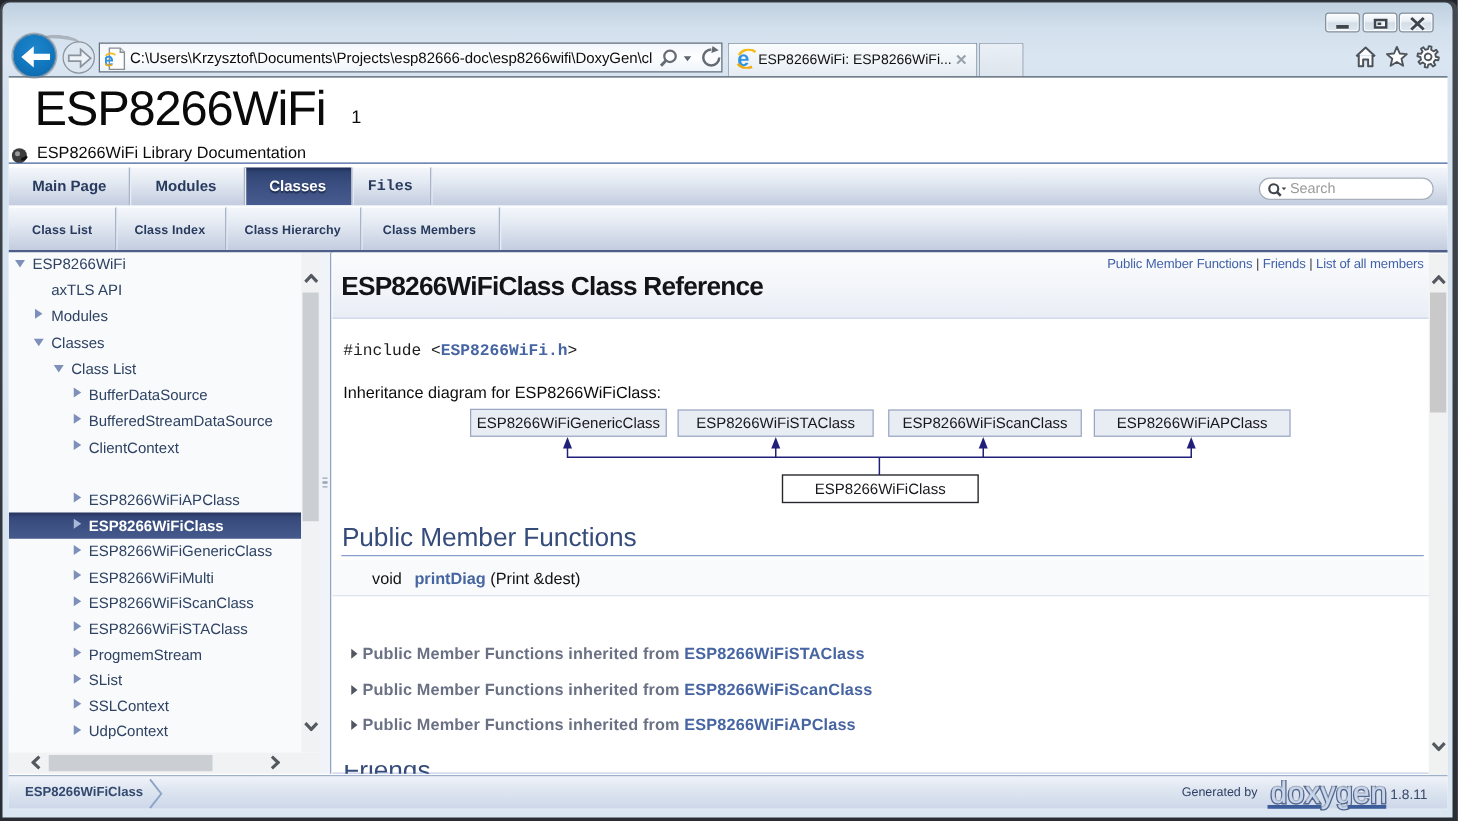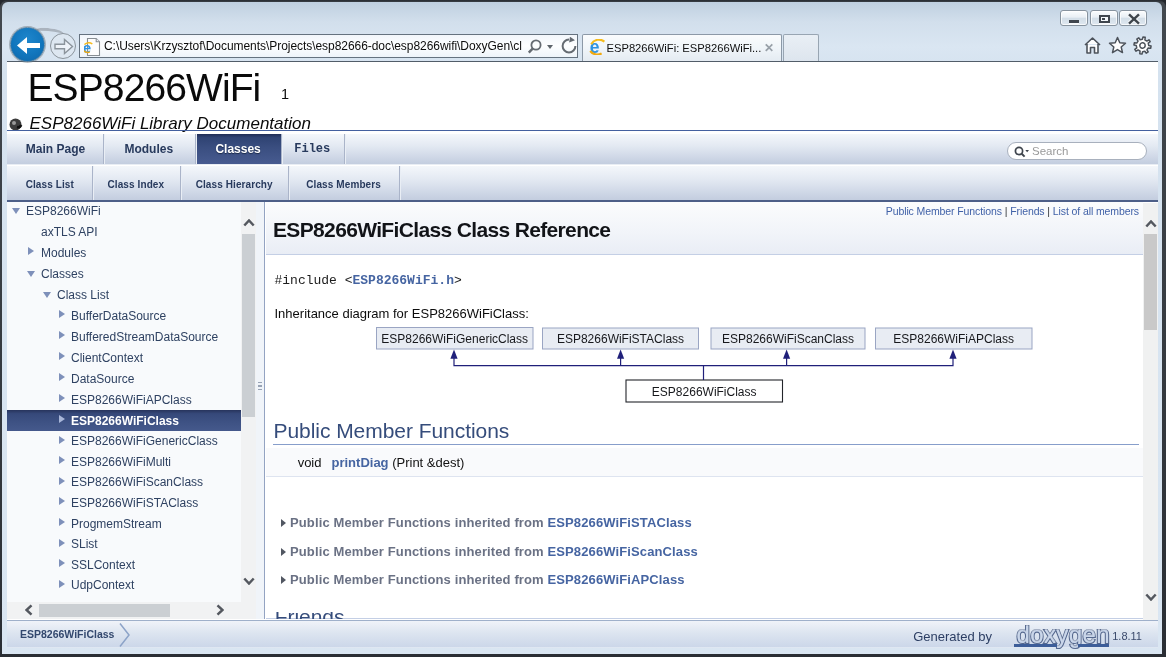--- a/index.html
+++ b/index.html
@@ -54,21 +54,21 @@
   background:linear-gradient(180deg,#e9eff5 0,#dde5ee 100%);
   border:1px solid #98a5b2; border-bottom:none; border-radius:2px 2px 0 0; }
 #ie-logo { position:absolute; left:588px; top:39px; }
 
 
 #acticons { position:absolute; left:1084px; top:36px; }
 
 
 #ptitle { position:absolute; left:27.5px; top:66px; font-size:39px; letter-spacing:-0.9px; color:#0a0a0a; }
 #pnum { position:absolute; left:281px; top:86px; font-size:14.5px; color:#0a0a0a; }
-#pbrief { position:absolute; left:29.5px; top:113.5px; font-size:17px; color:#0a0a0a;font-style:italic; }
+#pbrief { position:absolute; left:29.5px; top:113.5px; font-size:13px; color:#0a0a0a; }
 #plogo { position:absolute; left:9px; top:117.5px; width:14px; height:13px; }
 
 .trow { position:absolute; left:7px; width:1151px;
   background:linear-gradient(180deg,#f4f7fb 0,#e3e9f2 40%,#d3dbe9 70%,#c3cddf 100%); }
 #tabs1 { top:134px; height:30.5px; border-bottom:1px solid #e8edf4; }
 #tabs2 { top:165.5px; height:34.5px; }
 #tabs2b { position:absolute; left:7px; top:200px; width:1151px; height:2.2px; background:#4d5f88; }
 .tab { position:absolute; top:0; bottom:0; }
 .tab span { position:absolute; left:0; right:0; text-align:center; color:#283a5d; font-weight:bold; white-space:nowrap; }
 #tabs1 .tab span { top:8px; font-size:12px; }
@@ -129,21 +129,21 @@
 .inh a { color:#4665A2; text-decoration:none; }
 #friendwrap { position:absolute; left:265.7px; top:612.2px; width:500px; height:6.4px; overflow:hidden; }
 #friendwrap .h2g { left:9px; top:-7.1px; }
 #docbot { position:absolute; left:265.7px; top:617.6px; width:877.3px; height:1.1px; background:#c4cfe5; }
 
 
 #navpath { position:absolute; left:7px; top:620px; width:1151px; height:28px;
   border-top:1px solid #9fb0ca; border-bottom:1px solid #dfe7f2;
   background:linear-gradient(180deg,#f0f3f9 0,#dde5f0 45%,#ccd7e9 100%); }
 #crumb { position:absolute; left:13px; top:7px; font-size:10.5px; font-weight:bold; color:#33486e; }
-#genby { position:absolute; right:166px; top:7.5px; font-size:13px; color:#2c3e63; }
+#genby { position:absolute; right:152px; top:7.5px; font-size:10px; color:#2c3e63; }
 #doxylogo { position:absolute; right:48px; top:-0.5px; font-size:24px; font-weight:normal; color:#c9d6ea;
   -webkit-text-stroke:2.2px #55688e; paint-order:stroke fill; letter-spacing:0.4px;
   text-shadow:0 -1px 0 rgba(255,255,255,.5); }
 .dxu { position:absolute; top:23px; height:2.6px; background:#3c5d99; }
 #vnum { position:absolute; right:16px; top:9px; font-size:11px; color:#3a4a6b; }
 </style>
 </head>
 <body>
 <div id="win">
   <div id="glass"></div>
@@ -304,24 +304,20 @@
         <i class="aright" style="left:52.0px;"></i>
         <span style="left:64px;">BufferDataSource</span>
       </div>
     <div class="ti" style="left:0; top:124px; width:100%;">
         <i class="aright" style="left:52.0px;"></i>
         <span style="left:64px;">BufferedStreamDataSource</span>
       </div>
     <div class="ti" style="left:0; top:145px; width:100%;">
         <i class="aright" style="left:52.0px;"></i>
         <span style="left:64px;">ClientContext</span>
-      </div>
-    <div class="ti" style="left:0; top:166px; width:100%;">
-        <i class="aright" style="left:52.0px;"></i>
-        <span style="left:64px;">DataSource</span>
       </div>
     <div class="ti" style="left:0; top:187px; width:100%;">
         <i class="aright" style="left:52.0px;"></i>
         <span style="left:64px;">ESP8266WiFiAPClass</span>
       </div>
     <div id="tsel">
         <div class="ti" style="left:0; top:0; width:100%;">
           <i class="aright" style="left:52.0px;"></i>
           <span style="left:64px;">ESP8266WiFiClass</span>
         </div>

